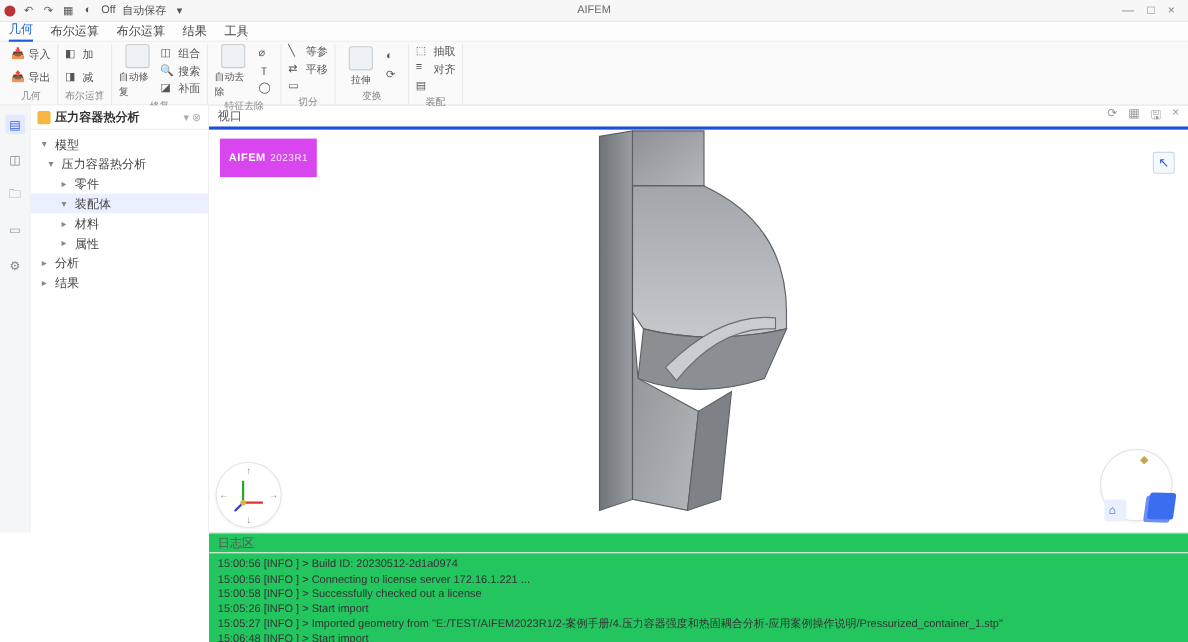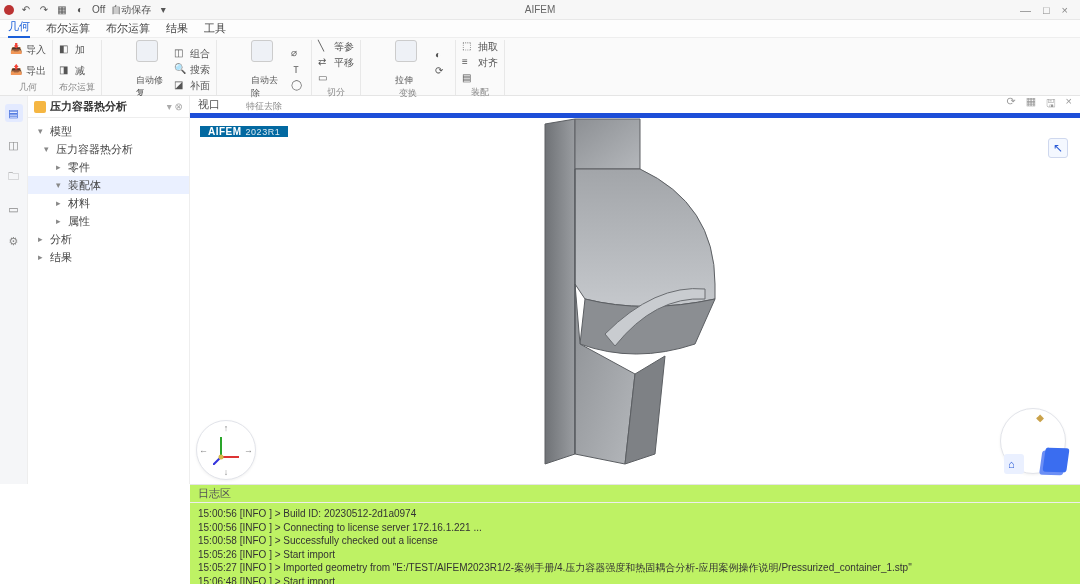--- a/index.html
+++ b/index.html
@@ -14,64 +14,64 @@
 
 .menubar { height: 18px; display: flex; align-items: center; gap: 16px; padding: 0 8px; background: #fdfdfd; border-bottom: 1px solid #eee; font-size: 11px; color: #444; }
 .menubar .menu-item-active { color: #1b5fd9; border-bottom: 2px solid #1b5fd9; padding-bottom: 2px; }
 
 .ribbon { height: 58px; background: #fafafa; border-bottom: 1px solid #e5e5e5; display: flex; padding: 2px 4px 0 4px; }
 .ribbon-group { border-right: 1px solid #e8e8e8; padding: 0 6px; display: flex; flex-direction: column; }
 .ribbon-group .row { display: flex; gap: 6px; align-items: center; flex: 1; }
 .ribbon-group .group-label { text-align: center; font-size: 9px; color: #888; height: 14px; }
 .rb-btn { display: flex; flex-direction: row; align-items: center; gap: 2px; color: #555; font-size: 10px; }
 .rb-ico { width: 14px; height: 14px; display:inline-block; }
-.rb-big { display:flex; flex-direction: column; align-items:flex-start; gap:12px; font-size:9px; color:#555; width:34px;margin-left:28px;}
+.rb-big { display:flex; flex-direction: column; align-items:center; gap:2px; font-size:9px; color:#555; width:34px;}
 .rb-big .rb-ico-big { width:22px; height:22px; border:1px solid #ccc; border-radius:3px; background:#eef1f6;}
 
 .workspace { display: flex; height: 388px; }
 .activity-bar { width: 28px; background: #f5f6f8; border-right: 1px solid #eee; display: flex; flex-direction: column; align-items: center; gap: 14px; padding-top: 8px; color: #888; }
 .activity-bar .ab-item { width: 18px; height: 18px; display:flex; align-items:center; justify-content:center; border-radius:3px; }
 .activity-bar .ab-item.active { background:#e3eaff; color:#2a5bd7; }
 
 .side-panel { width: 162px; border-right: 1px solid #eee; background: #fff; display: flex; flex-direction: column; }
 .side-header { height: 22px; background: #fff; border-bottom:1px solid #eee; display:flex; align-items:center; padding:0 6px; gap:4px; font-size:11px; }
 .folder-ico { width:12px; height:12px; background:#f5b642; border-radius:2px; display:inline-block; }
 .side-header .chev { margin-left:auto; color:#aaa; font-size:10px; }
 .tree { font-size: 11px; color:#444; padding: 4px 0; }
 .tree-row { height:18px; display:flex; align-items:center; padding-left:10px; cursor:default; }
 .tree-row.l1 { padding-left:16px; }
 .tree-row.l2 { padding-left:28px; }
 .tree-row.l3 { padding-left:40px; }
 .tree-row.sel { background:#eaf0ff; }
 .tree-caret { width:10px; display:inline-block; color:#888; font-size:9px; margin-right:2px;}
 
 .stage { flex: 1; display: flex; flex-direction: column; }
-.stage-header { height: 22px; border-bottom:5px solid #1d4ed8; display:flex; align-items:center; padding:0 8px; font-size:11px; color:#555; }
+.stage-header { height: 22px; border-bottom:3px solid #1d4ed8; display:flex; align-items:center; padding:0 8px; font-size:11px; color:#555; }
 .stage-header .sh-right { margin-left:auto; display:flex; gap:10px; color:#999; }
 .canvas { flex:1; background:#fff; position:relative; overflow:hidden; }
-.brand-tag { position:absolute; top:8px; left:10px; background:#0369a1; color:#fff; font-size:10px; font-weight:600; padding:0 8px; letter-spacing:0.5px; }
+.brand-tag { position:absolute; top:8px; left:10px; background:#d946ef; color:#fff; font-size:10px; font-weight:600; padding:12px 8px; letter-spacing:0.5px; }
 .brand-tag .yr { font-weight:400; font-size:9px; margin-left:4px; opacity:0.85;}
 .cursor-tool { position:absolute; top:20px; right:12px; width:20px; height:20px; border:1px solid #cfd8ee; border-radius:3px; background:#f4f8ff; display:flex; align-items:center; justify-content:center; color:#2a5bd7; font-size:12px;}
 .nav-dial { position:absolute; left:6px; bottom:0px; width:64px; height:64px; }
 .nav-dial .ring { width:60px; height:60px; border:1px solid #e2e4ea; border-radius:50%; background:#fff; position:relative; box-shadow:0 1px 3px rgba(0,0,0,0.06); }
 .nav-dial .d { position:absolute; font-size:9px; color:#888; }
 .nav-dial .d.n { top:2px; left:50%; transform:translateX(-50%);}
 .nav-dial .d.s { bottom:2px; left:50%; transform:translateX(-50%);}
 .nav-dial .d.w { left:2px; top:50%; transform:translateY(-50%);}
 .nav-dial .d.e { right:2px; top:50%; transform:translateY(-50%);}
 .view-cube-area { position:absolute; right:8px; bottom:4px; width:72px; height:72px; }
 .view-cube-area .ring2 { width:66px; height:66px; border:1px solid #e2e4ea; border-radius:50%; background:#fff; position:relative; box-shadow:0 1px 3px rgba(0,0,0,0.06);}
 .view-cube-area .cube { position:absolute; right:4px; bottom:8px; width:24px; height:24px; background:#3a6df0; border-radius:3px; transform:skewY(-6deg) rotate(8deg); box-shadow: -3px 3px 0 #6c8ff5; }
 .view-cube-area .iso { position:absolute; top:4px; right:28px; font-size:10px; color:#caa24a;}
 .view-cube-area .home { position:absolute; left:8px; bottom:10px; font-size:11px; color:#2a5bd7;}
 .view-cube-area .home-bg { position:absolute; left:4px; bottom:6px; width:20px; height:20px; background:#eaf0ff; border-radius:3px;}
 
 .model3d { position:absolute; left:50%; top:48%; transform:translate(-50%,-50%); }
 
-.log-panel { height: 100px; border-top:1px solid #e5e5e5; display:flex; flex-direction:column; margin-left:190px; background:#bef264;}
+.log-panel { height: 100px; border-top:1px solid #e5e5e5; display:flex; flex-direction:column; margin-left:190px; background:#22c55e;}
 .log-header { height:18px; border-bottom:1px solid #eee; padding:0 8px; font-size:11px; color:#555; display:flex; align-items:center;}
 .log-body { flex:1; overflow:auto; padding:4px 8px; font-family: Liberation Sans, sans-serif; font-size:10px; color:#333; line-height:1.35; white-space:pre; }
 </style>
 </head>
 <body>
 
 <div class="titlebar">
   <div class="left-icons">
     <span class="dot"></span>
     <span class="tiny-icon">↶</span>

